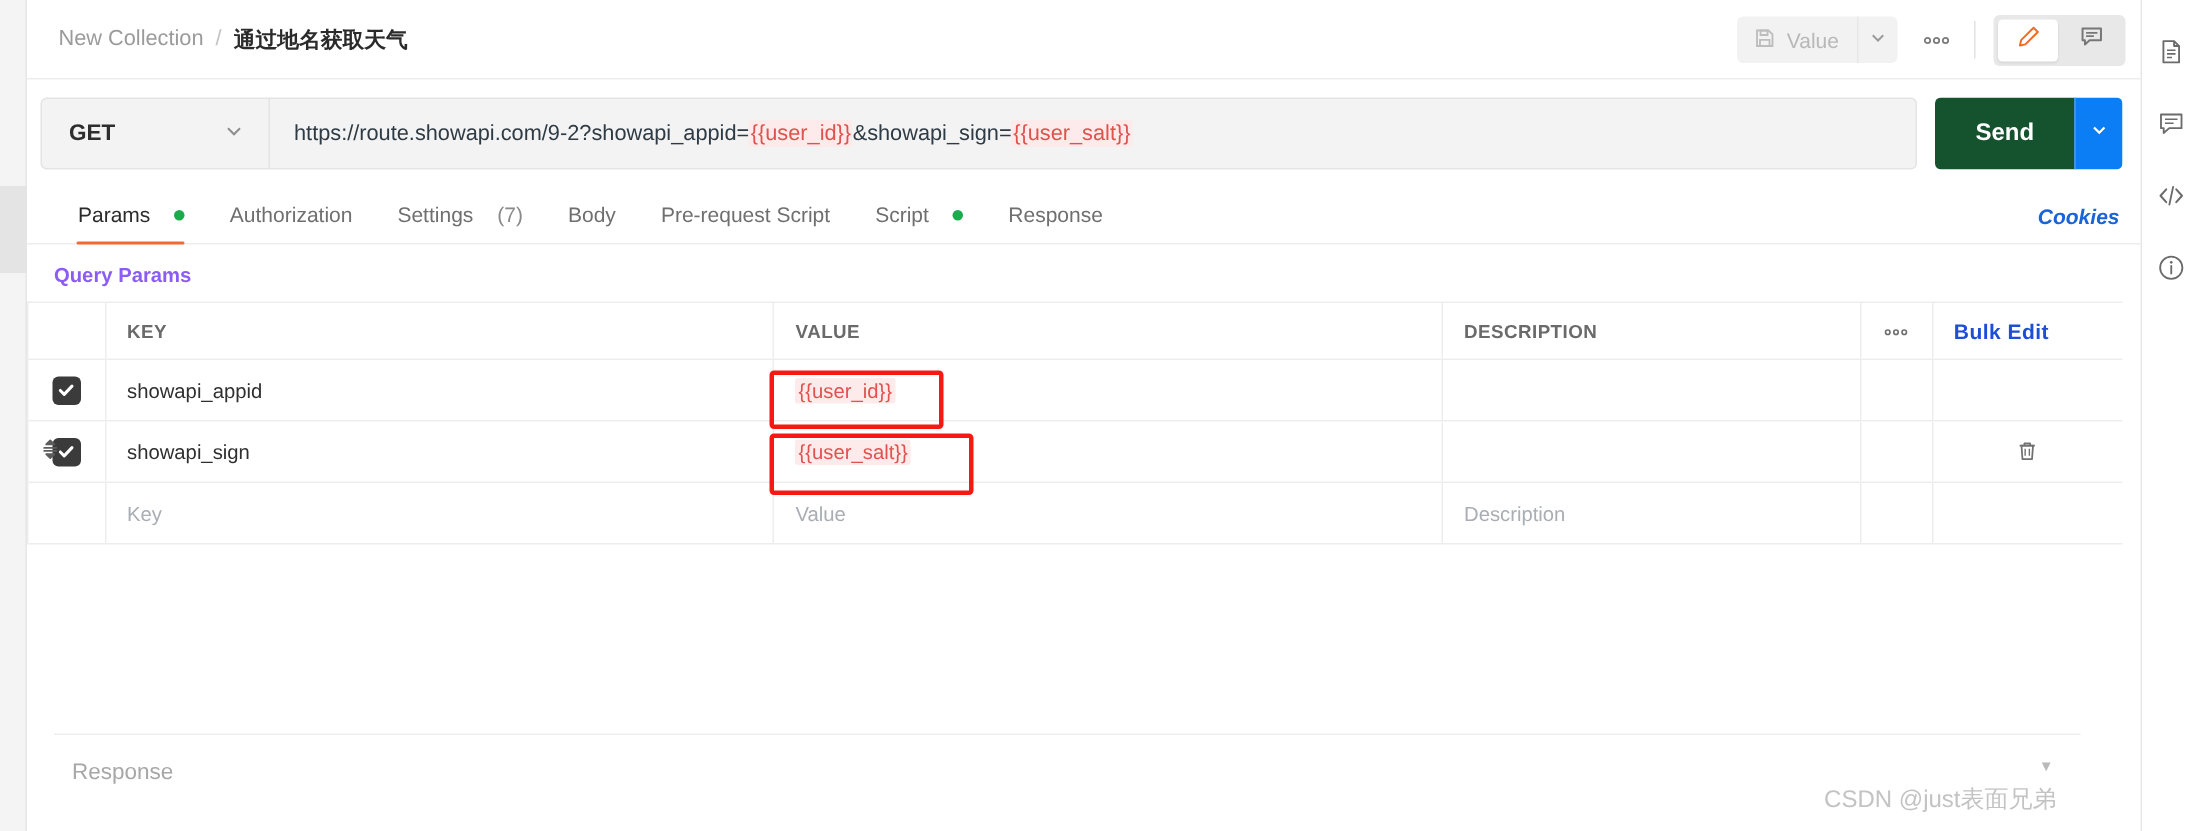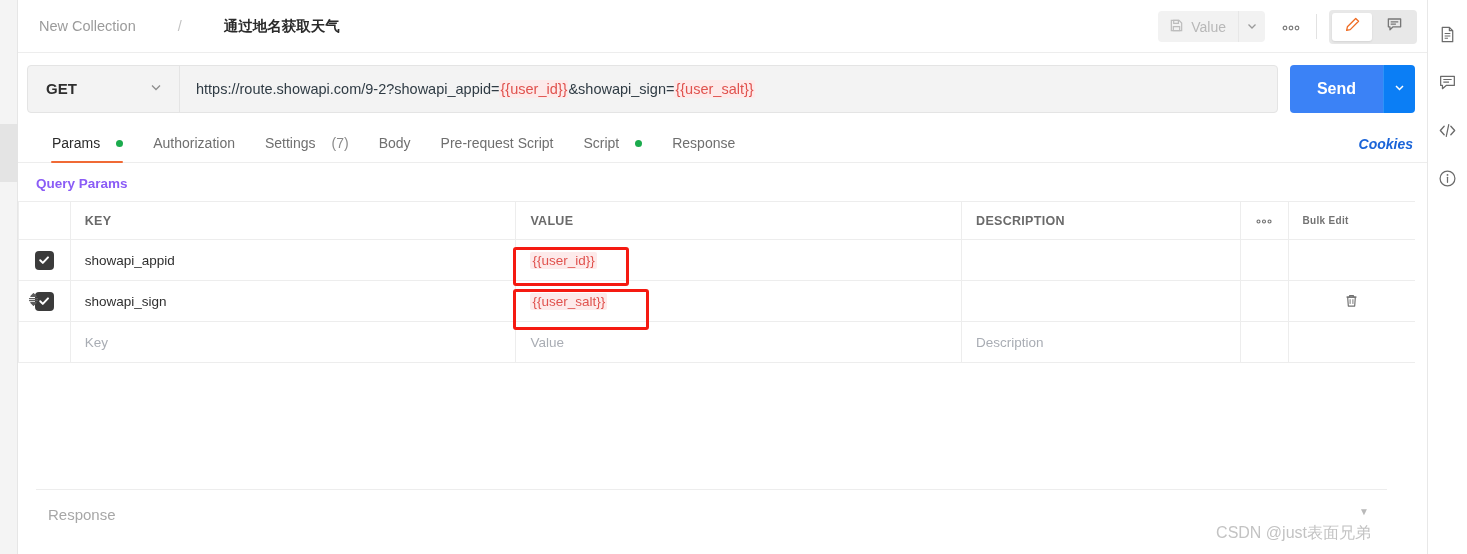--- a/index.html
+++ b/index.html
@@ -57,21 +57,20 @@
   .header {
     position: relative;
     height: 53px;
     border-bottom: 1px solid #ededed;
     display: flex; align-items: center;
   }
   .breadcrumb {
     display: flex; align-items: center;
     margin-left: 21px;
     font-size: 14.5px;
-    gap: 34px;
   }
   .bc-collection { color: #9b9b9b; cursor: pointer; }
   .bc-sep { color: #c3c3c3; margin: 0 8px; }
   .bc-current { color: #2b2b2b; font-weight: 700; cursor: pointer; }
 
   .header-right {
     position: absolute; right: 10px; top: 0;
     height: 53px;
     display: flex; align-items: center;
   }
@@ -166,21 +165,21 @@
     background: #fdeaea;
     border-radius: 2px;
     padding: 1px 1px;
   }
   .send-group {
     display: flex; align-items: center;
     height: 48px; margin-left: 12px;
     border-radius: 4px; overflow: hidden;
   }
   .send-btn {
-    background: #3b82f6;
+    background: #14532d;
     color: #ffffff;
     font-size: 16px; font-weight: 700;
     width: 93px; height: 48px;
     display: flex; align-items: center; justify-content: center;
     cursor: pointer;
   }
   .send-caret {
     background: #0b7ef5;
     color: #ffffff;
     width: 32px; height: 48px;
@@ -252,21 +251,21 @@
   .c-key   { width: 448px; }
   .c-val   { width: 448px; }
   .c-desc  { width: 280px; }
   .c-dots  { width: 48px; justify-content: center; color: #777; letter-spacing: 1px; }
   .c-bulk  { width: 127px; justify-content: flex-start; border-right: none; }
 
   .header-row .pcell {
     font-size: 12.5px; font-weight: 700; color: #6a6a6a;
     letter-spacing: .3px;
   }
-  .bulk-edit { font-size: 10px; font-weight: 700; color: #737373; cursor: pointer; }
+  .bulk-edit { font-size: 14px; font-weight: 700; color: #1d4ed8; cursor: pointer; }
 
   .checkbox {
     width: 19px; height: 19px;
     background: #3b3b3b;
     border-radius: 4px;
     display: flex; align-items: center; justify-content: center;
     cursor: pointer;
   }
   .checkbox svg { display: block; }
   .drag-handle {

